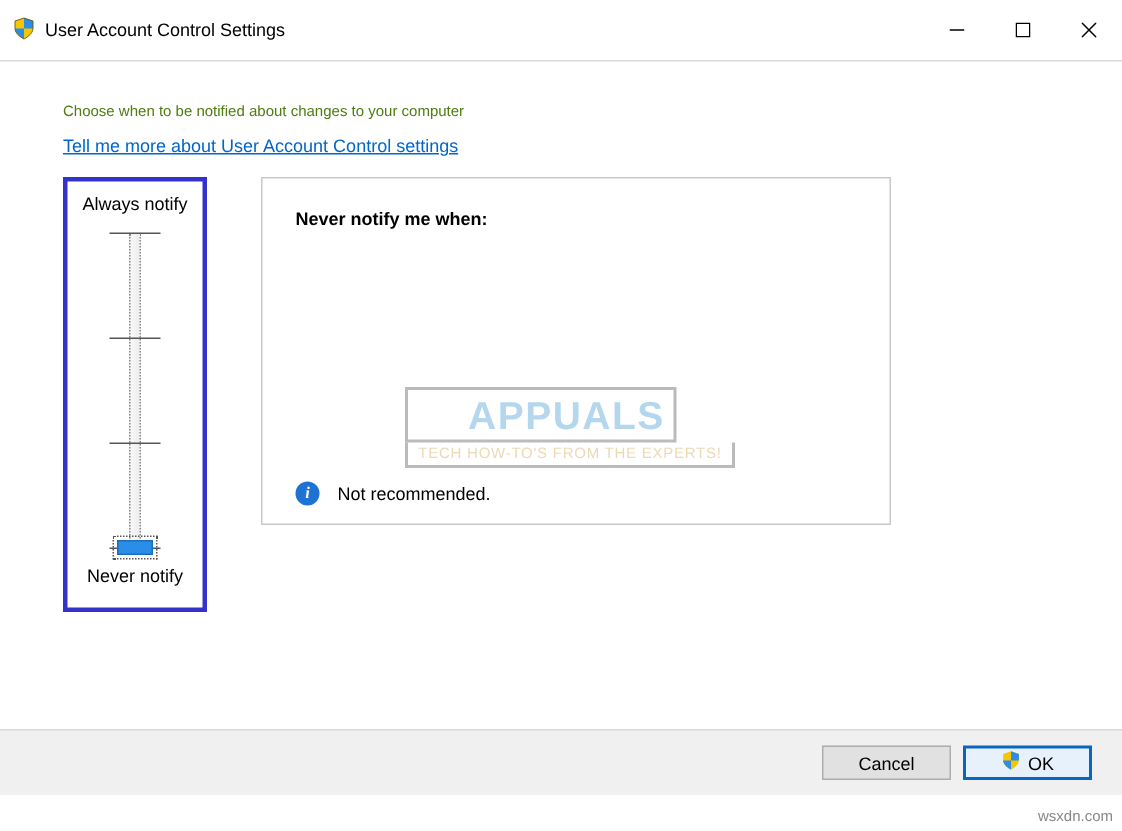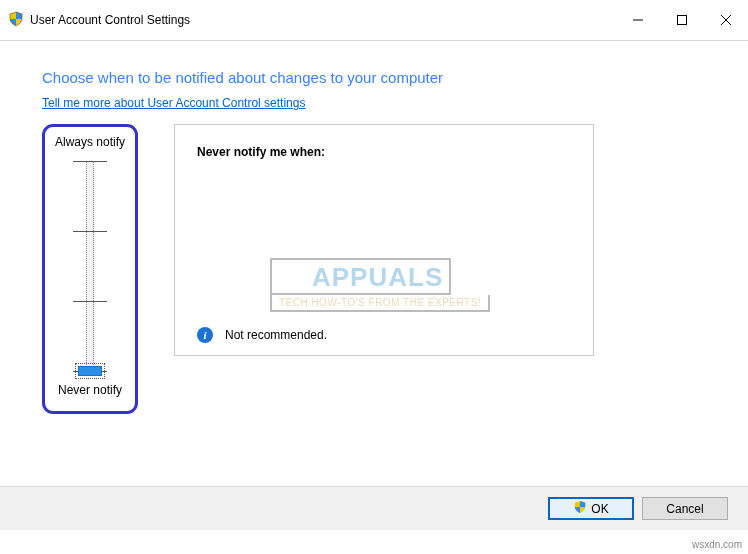--- a/index.html
+++ b/index.html
@@ -25,22 +25,22 @@
   .winbtn {
     width: 44px; height: 30px;
     display: flex; align-items: center; justify-content: center;
     font-family: inherit; font-size: 13px;
   }
   .winbtn svg { display: block; }
   .content {
     padding: 20px 42px 0 42px;
   }
   .heading {
-    color: #3b82f6;
-    font-size: 15px;
+    color: #4d7c0f;
+    font-size: 10px;
     font-weight: 400;
     margin: 8px 0 10px 0;
   }
   .desc {
     color: #000;
     margin: 0 0 2px 0;
   }
   .link {
     color: #0066cc;
     text-decoration: underline;
@@ -49,21 +49,21 @@
   .body-row {
     display: flex;
     gap: 36px;
     margin-top: 14px;
     align-items: flex-start;
   }
   .slider-col {
     width: 96px;
     text-align: center;
     border: 3px solid #3333cc;
-    border-radius: 11px;
+    border-radius: 0;
     padding: 8px 4px 14px 4px;
   }
   .slider-label { font-size: 12px; }
   .slider-track-wrap {
     margin: 12px auto 12px auto;
     height: 210px;
     width: 46px;
     position: relative;
   }
   .track {
@@ -213,28 +213,28 @@
     </div>
   </div>
 </div>
 
 <div class="watermark">
   <span class="appuals">APPUALS</span>
   <span class="sub">TECH HOW-TO'S FROM THE EXPERTS!</span>
 </div>
 
 <div class="footer">
+  <button class="btn">
+    <span>Cancel</span>
+  </button>
   <button class="btn primary">
     <span>
       <svg width="14" height="14" viewBox="0 0 16 16">
         <path d="M8 1 L14 3 V8 C14 12 8 15 8 15 C8 15 2 12 2 8 V3 Z" fill="#f7c600"></path>
         <path d="M8 1 L14 3 V8 H8 Z" fill="#2a8de8"></path>
         <path d="M8 8 H2 V8 C2 12 8 15 8 15 Z" fill="#2a8de8"></path>
       </svg>
     </span>
     <span>OK</span>
   </button>
-  <button class="btn">
-    <span>Cancel</span>
-  </button>
 </div>
 
 <div class="attrib">wsxdn.com</div>
 
 </body></html>

